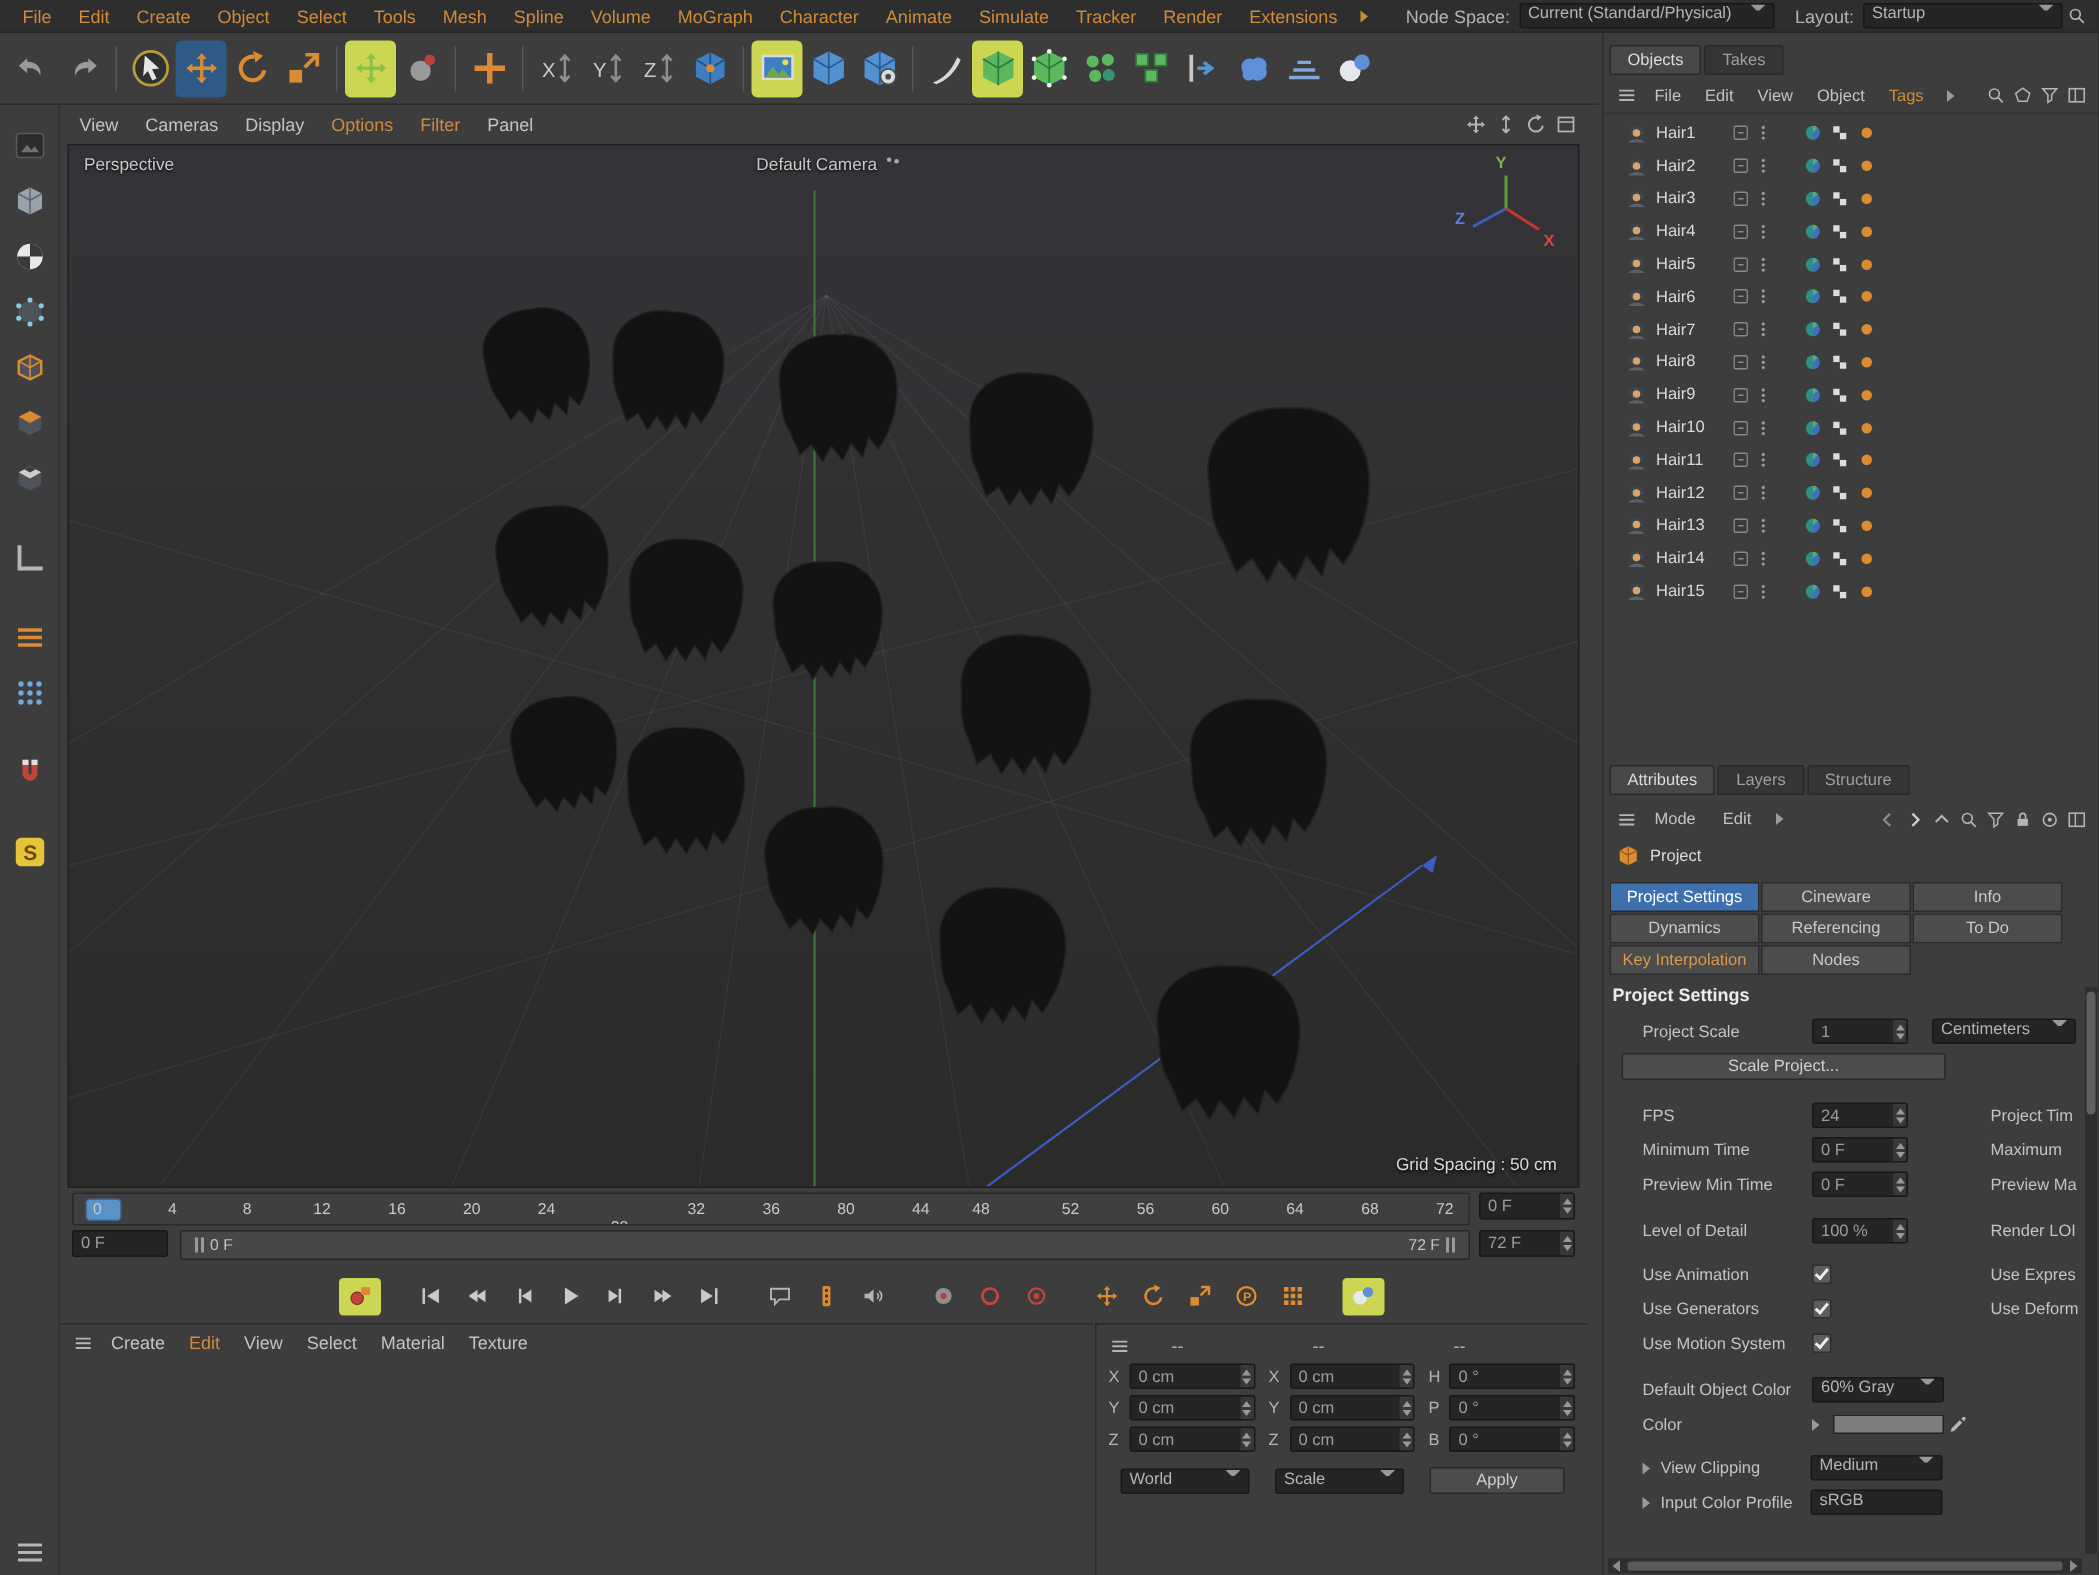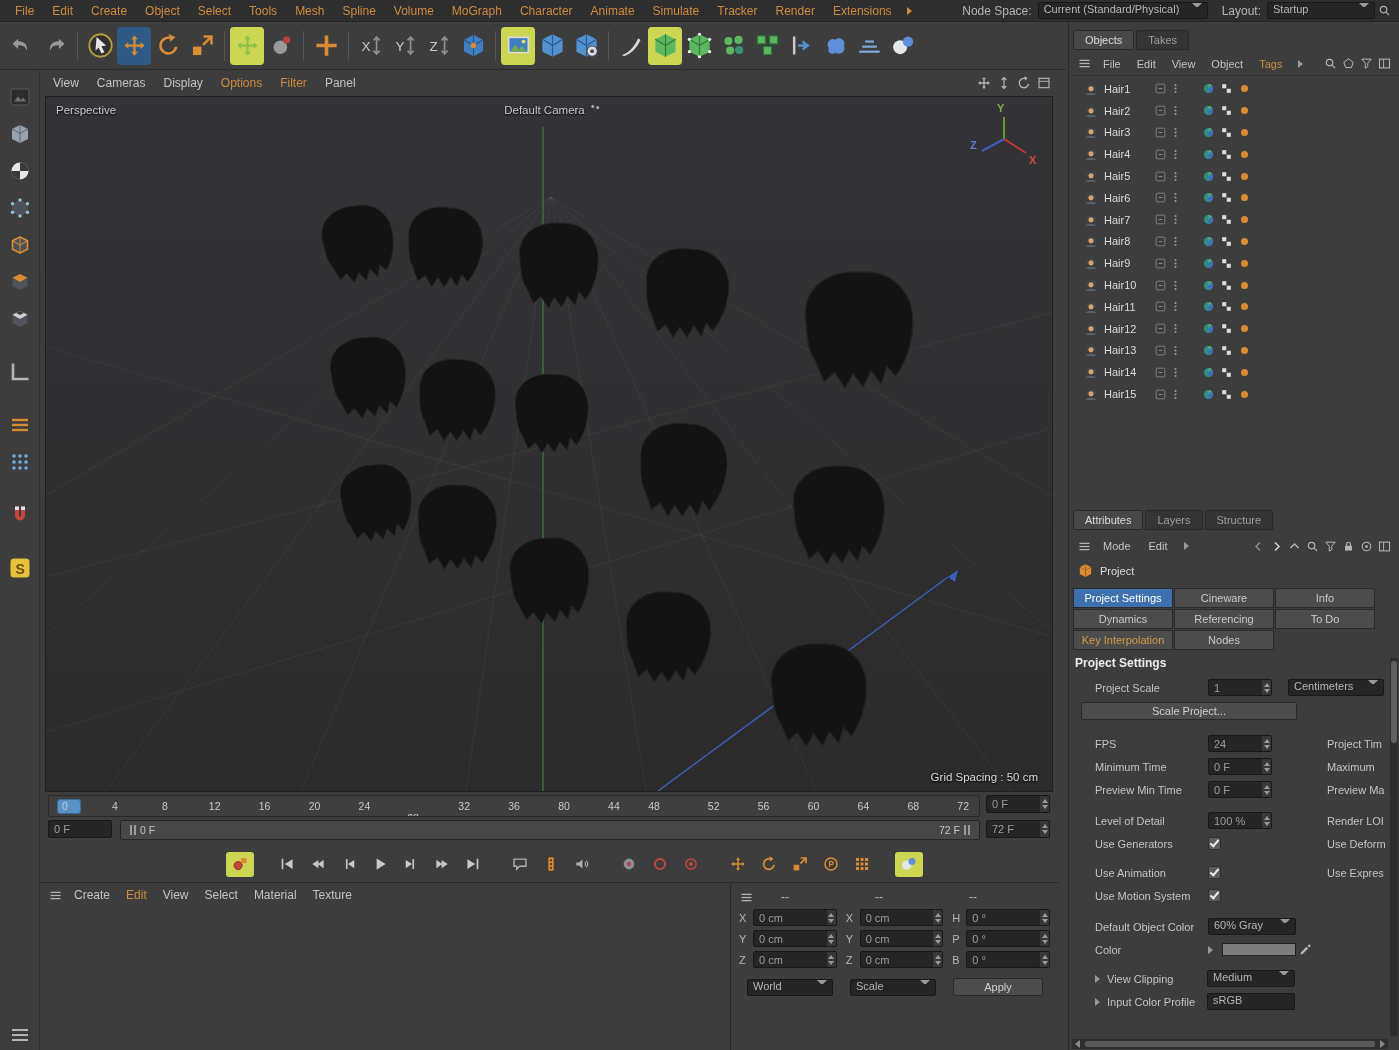--- a/index.html
+++ b/index.html
@@ -14,21 +14,21 @@
 .mitems{display:flex;align-items:center}
 .mitem{color:#cf8b3d;padding:0 9px;white-space:nowrap}
 .mitem.gray{color:#c3c3c3}
 .mitem.acc{color:#cf8b3d}
 .tri{width:0;height:0;border-top:4px solid transparent;border-bottom:4px solid transparent;border-left:5px solid #cf8b3d;margin:0 6px;display:inline-block}
 .tri.g{border-left-color:#9a9a9a}
 .mlabel{color:#b5b5b5;margin:0 6px;white-space:nowrap}
 .ml12{margin-left:14px}
 .dd{background:#252525;border:1px solid #181818;border-radius:2px;height:17px;display:inline-flex;padding:0 5px;color:#b5b5b5;font-size:11px;white-space:nowrap;overflow:hidden}
 .dda{width:0;height:0;border-left:4px solid transparent;border-right:4px solid transparent;border-top:4px solid #999;margin-left:auto;padding-left:2px;flex-shrink:0}
-.dd.w170{width:170px}.dd.w110{width:108px}.dd.w86{width:86px}.dd.w88{width:88px}.dd.unitdd{width:96px;margin-left:16px}
+.dd.w170{width:170px}.dd.w110{width:133px}.dd.w86{width:86px}.dd.w88{width:88px}.dd.unitdd{width:96px;margin-left:16px}
 .micon{width:18px;height:18px;display:inline-flex;align-items:center;justify-content:center;flex-shrink:0}
 .micon svg{width:15px;height:15px}
 
 .toolbar{position:absolute;top:22px;left:0;width:1066px;height:48px;background:#3d3d3d;border-bottom:1px solid #2b2b2b;display:flex;align-items:center;padding:0 4px}
 .tbtn{width:34px;height:38px;display:flex;align-items:center;justify-content:center;border-radius:4px;flex-shrink:0}
 .tbtn svg{width:27px;height:27px}
 .tsep{width:1px;height:30px;background:#565656;margin:0 5px;flex-shrink:0}
 .bg-blue{background:#2e5a85}
 .bg-yellow{background:#ccd652}
 
@@ -1649,30 +1649,30 @@
         <span class="ninput w62">
             <span class="nval">100 %</span>
             <span class="st">
               <i class="su"></i>
               <i class="sd"></i>
             </span>
           </span>
         <span class="rcol">Render LOI</span>
       </div>
 
+      <div class="prow mt6">
+        <span class="plabel">Use Animation</span>
+        <span class="check"></span>
+        <span class="rcol">Use Expres</span>
+      </div>
+
       <div class="prow">
         <span class="plabel">Use Generators</span>
         <span class="check"></span>
         <span class="rcol">Use Deform</span>
-      </div>
-
-      <div class="prow mt6">
-        <span class="plabel">Use Animation</span>
-        <span class="check"></span>
-        <span class="rcol">Use Expres</span>
       </div>
 
       <div class="prow">
         <span class="plabel">Use Motion System</span>
         <span class="check"></span>
       </div>
 
       <div class="prow mt8">
         <span class="plabel">Default Object Color</span>
         <span class="dd w88">

